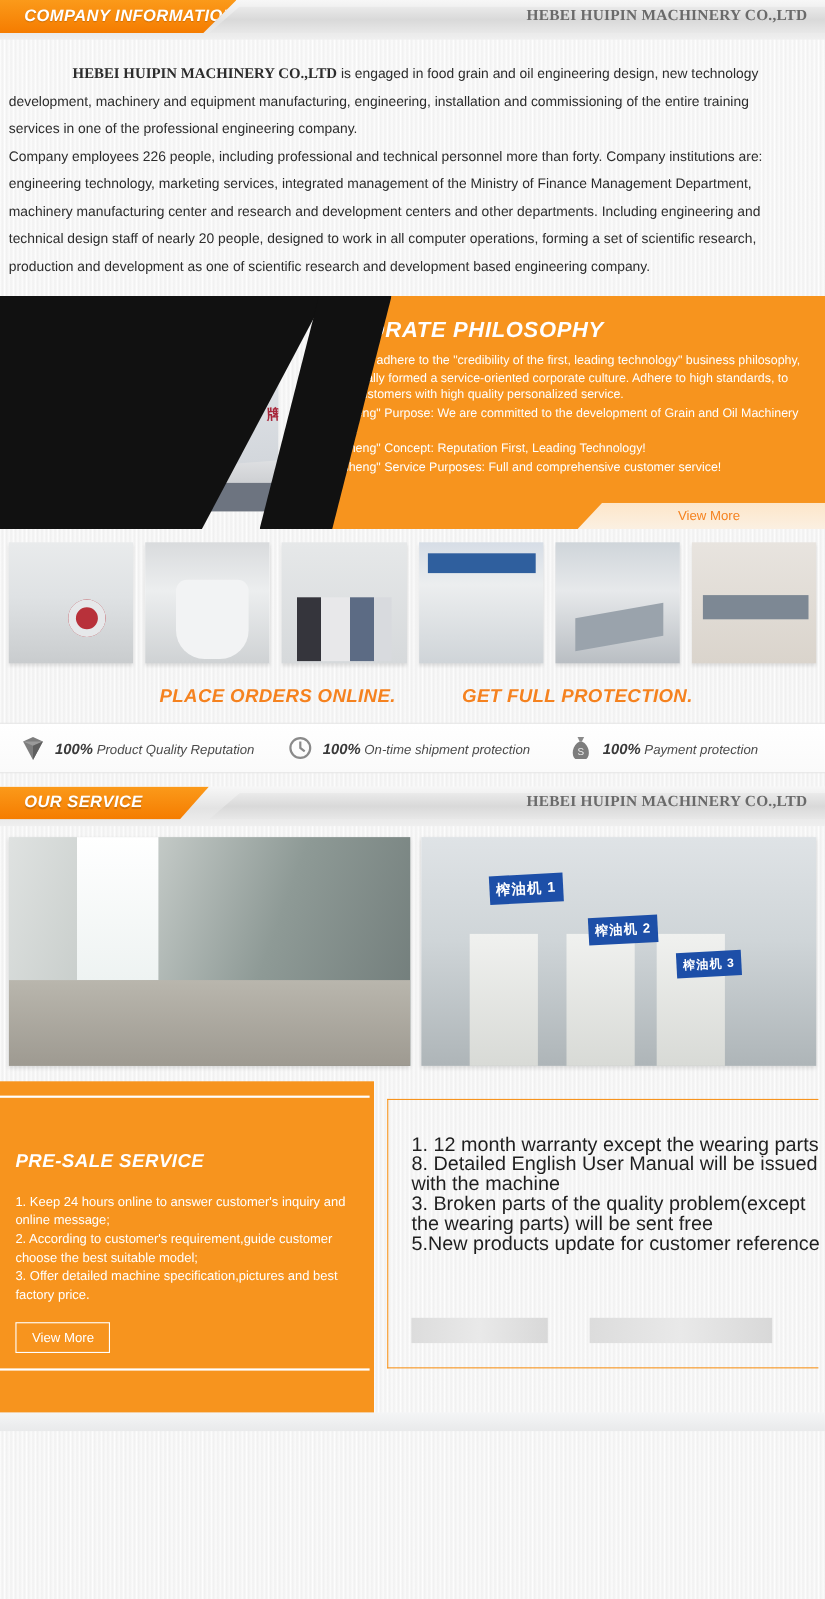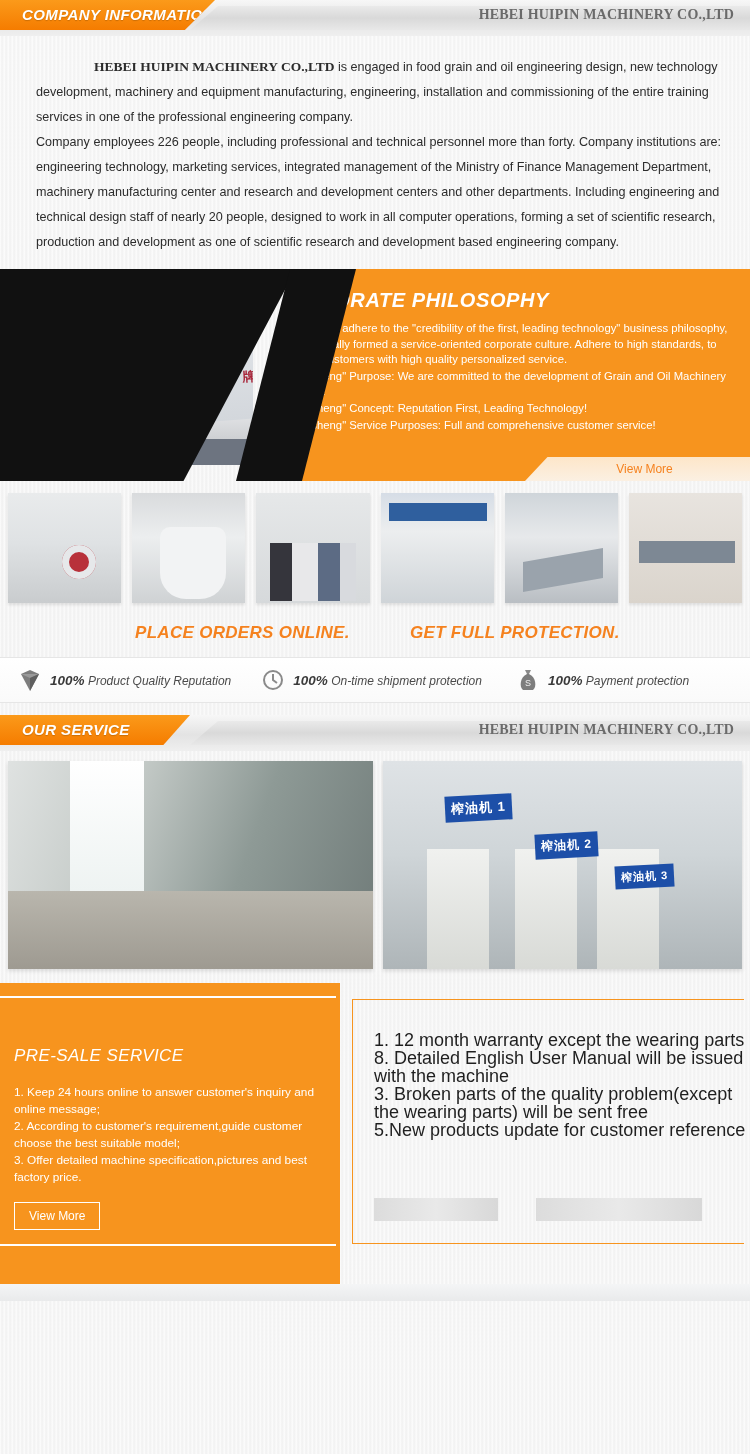--- a/index.html
+++ b/index.html
@@ -35,21 +35,21 @@
   .sec-head .corp {
     position: absolute; right: 16px; top: 7px;
     font-family: "Liberation Serif", serif; font-weight: 700;
     font-size: 14px; color: #6a6a6a; letter-spacing: .2px;
   }
 
   
   .big-title { text-align: center; margin-top: 22px;
     font-family: "Liberation Serif", serif; font-style: italic; font-weight: 700;
     font-size: 25px; color: #f5821f; letter-spacing: .5px; }
-  .intro { margin: 18px 22px 0 36px; font-size: 12.6px; color: #2c2c2c;
+  .intro { margin: 18px 22px 0 8px; font-size: 12.6px; color: #2c2c2c;
     line-height: 25px; text-align: left; }
   .intro .lead { font-family: "Liberation Serif", serif; font-weight: 700;
     font-size: 13.5px; padding-left: 58px; }
   .intro p { margin-bottom: 0; }
 
   
   .philo { position: relative; margin-top: 14px; height: 212px; width: 750px; }
   .philo .photo {
     position: absolute; left: 8px; top: 8px; width: 245px; height: 188px;
     background:
@@ -115,21 +115,21 @@
   .t4::after{ content:""; position:absolute; left:8px; top:10px; width:98px;height:18px;background:#2f5f9e; }
   .t5 { background: linear-gradient(180deg,#cfd5da,#e7e9eb 40%,#b9bec3); }
   .t5::after{ content:""; position:absolute; left:18px; top:62px; width:80px;height:30px;
     background:#9aa3ac; transform: skewY(-10deg); }
   .t6 { background: linear-gradient(180deg,#e8e4df,#dad4cc); }
   .t6::after{ content:""; position:absolute; left:10px; top:48px; width:96px;height:22px;background:#7d8894; }
 
   
   .orders { height: 48px; position: relative; }
   .orders span { position:absolute; top: 14px; font-style: italic; font-weight: 700;
-    font-size: 17px; color:#f5821f; letter-spacing: .3px; }
+    font-size: 17px; color:#f5821f; letter-spacing: .3px; margin-left: 10px; }
   .orders .a { left: 135px; }
   .orders .b { left: 410px; }
 
   
   .guard { height: 46px; background: linear-gradient(180deg,#ffffff,#fafafa);
     border-top: 1px solid #e6e6e6; border-bottom: 1px solid #e6e6e6;
     display:flex; align-items:center; }
   .g-item { display:flex; align-items:center; gap: 8px; }
   .g1 { padding-left: 18px; } .g2 { padding-left: 30px; } .g3 { padding-left: 34px; }
   .g-item .ico { width: 24px; height: 26px; position: relative; flex: none; }
@@ -155,21 +155,21 @@
     background: linear-gradient(180deg,#f0f1ef,#d8dad6); }
 
   
   .sale { position: relative; height: 318px; margin-top: 14px; }
   .sale .orangeblock { position:absolute; left:0; top: 0; width: 340px; height: 305px;
     background:#f7941e; }
   .sale .orangeinner { position:absolute; left:0; top: 13px; width: 336px; height: 250px;
     border-top: 2px solid #fff; border-bottom: 2px solid #fff; }
   .sale .presale { position:absolute; left: 0; top: 13px; width: 336px; height: 250px;
     padding: 50px 20px 0 14px; color:#fff; }
-  .sale .presale h3 { font-style: italic; font-weight: 400; font-size: 17px;
+  .sale .presale h3 { font-style: italic; font-weight: 700; font-size: 17px;
     letter-spacing: .4px; margin-bottom: 18px; }
   .sale .presale p { font-size: 11.8px; line-height: 17px; }
   .sale .vm-btn { display:inline-block; margin-top: 16px; border: 1px solid #fff;
     color:#fff; font-size: 12px; padding: 6px 14px; background: transparent; }
   .sale .outline { position:absolute; left: 352px; top: 16px; width: 392px; height: 245px;
     border: 1px solid #f7941e; border-left: 1px solid #f7941e; border-right: none;
     border-top-color:#f7941e; }
   .sale .after { position:absolute; left: 374px; top: 48px; width: 372px; }
   .sale .after h3 { font-style: italic; font-weight: 700; font-size: 17px;
     color:#222; letter-spacing: .4px; margin-bottom: 20px; }

